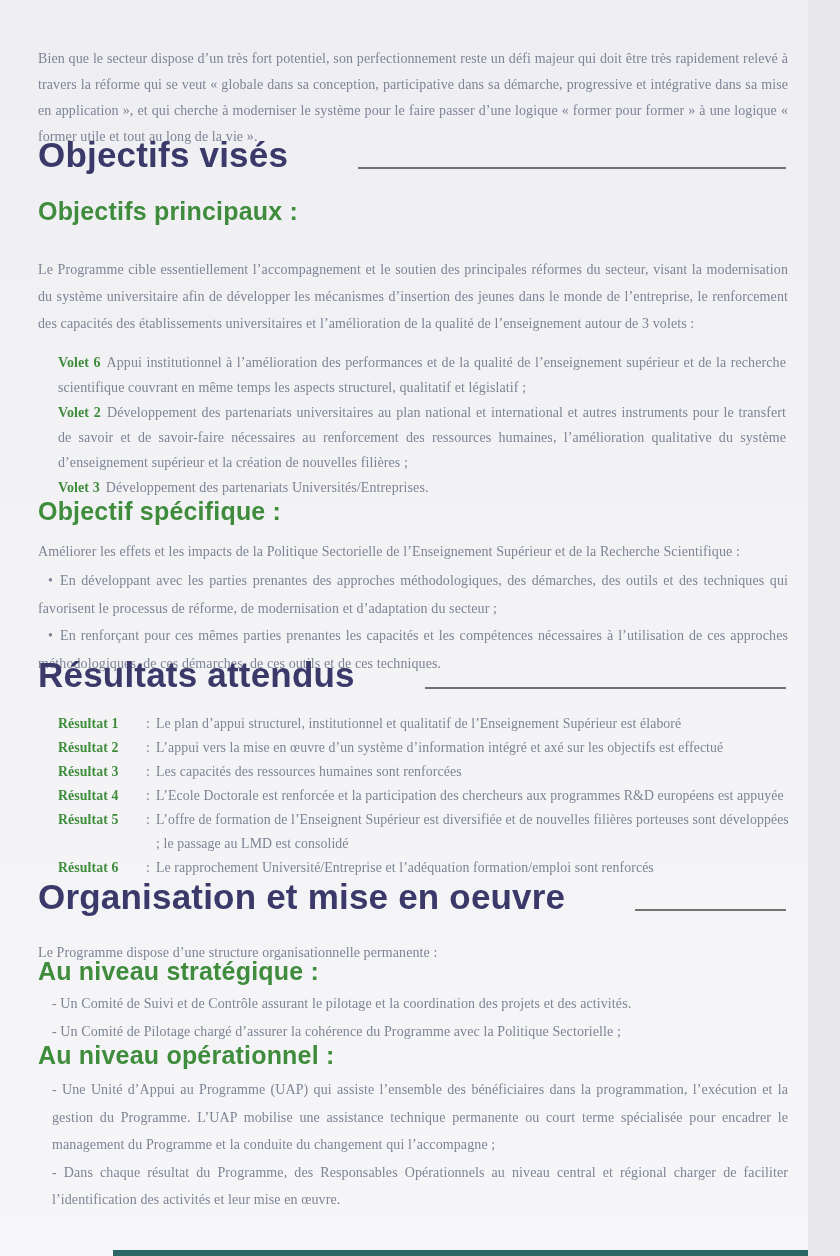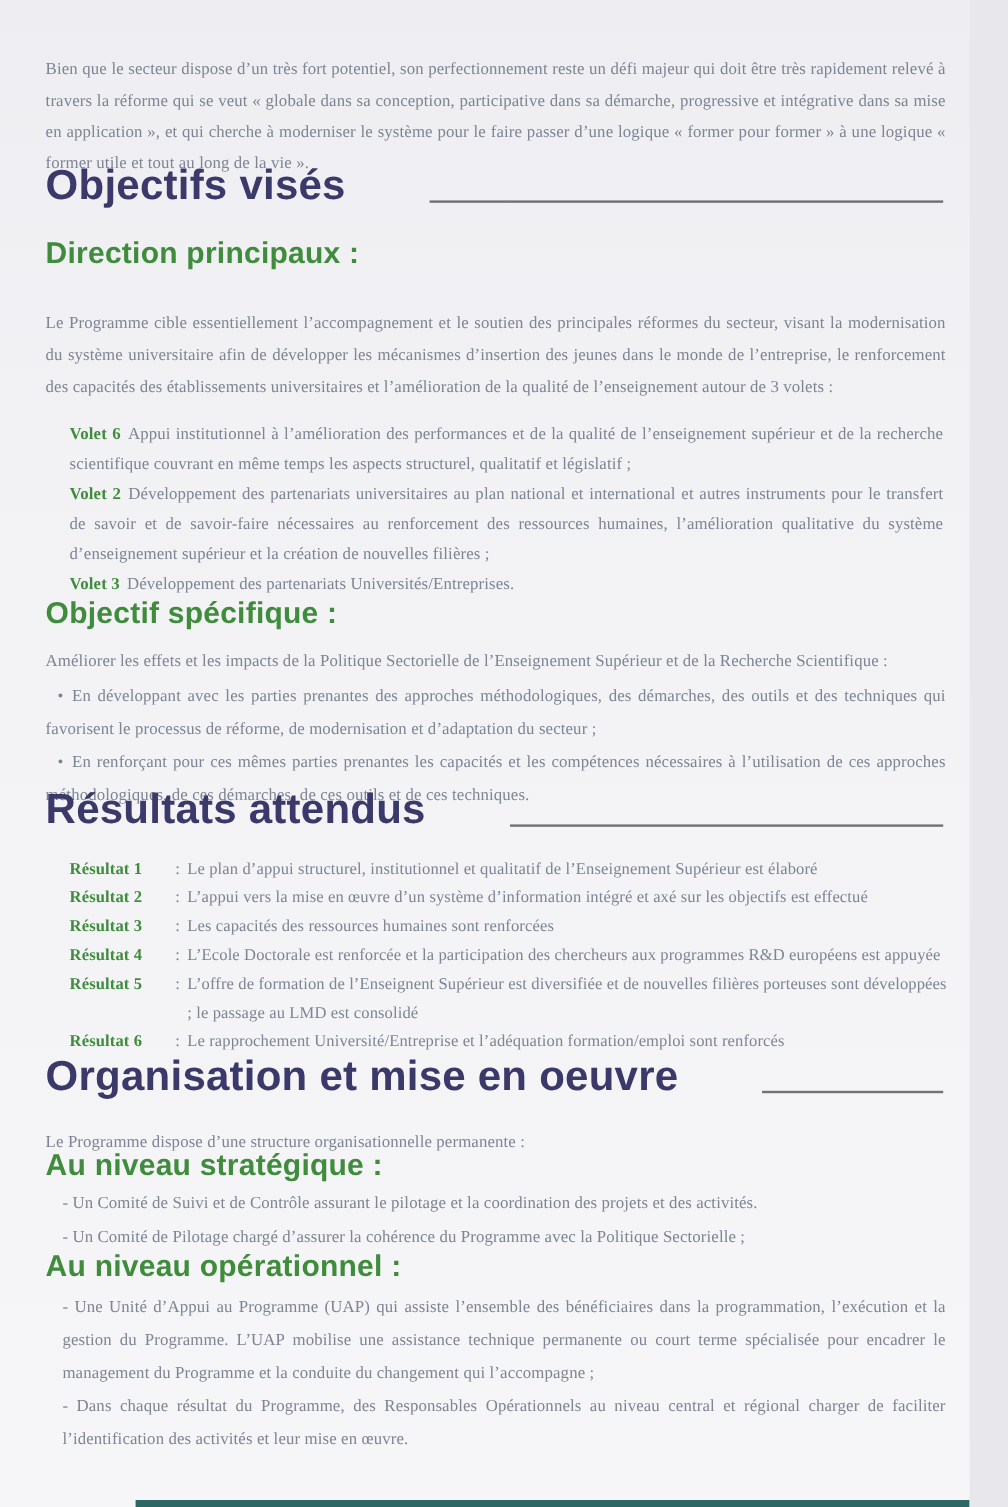--- a/index.html
+++ b/index.html
@@ -58,21 +58,21 @@
 
 <div class="page">
 
   <p class="abs body-text intro" style="top:32px">Bien que le secteur dispose d’un très fort potentiel, son perfectionnement reste un défi majeur qui doit être très rapidement relevé à travers la réforme qui se veut « globale dans sa conception, participative dans sa démarche, progressive et intégrative dans sa mise en application », et qui cherche à moderniser le système pour le faire passer d’une logique « former pour former » à une logique « former utile et tout au long de la vie ».</p>
 
   <div class="abs h1" style="top:134px">
     <span class="h1-text">Objectifs visés</span>
     <span class="rule"></span>
   </div>
 
-  <h2 class="abs h2" style="top:196px">Direction principaux :</h2>
+  <h2 class="abs h2" style="top:196px">Objectifs principaux :</h2>
 
   <p class="abs body-text para" style="top:242px">Le Programme cible essentiellement l’accompagnement et le soutien des principales réformes du secteur, visant la modernisation du système universitaire afin de développer les mécanismes d’insertion des jeunes dans le monde de l’entreprise, le renforcement des capacités des établissements universitaires et l’amélioration de la qualité de l’enseignement autour de 3 volets :</p>
 
   <div class="abs body-text volets" style="top:350px">
     <p class="volet"><span class="vlabel">Volet 6</span><span>Appui institutionnel  à l’amélioration des performances et de la qualité de l’enseignement supérieur et de la recherche scientifique couvrant en même temps les aspects structurel, qualitatif et législatif ;</span></p>
     <p class="volet"><span class="vlabel">Volet 2</span><span>Développement des partenariats universitaires au plan national et international et autres instruments pour le transfert de savoir et de savoir-faire nécessaires au renforcement des ressources humaines, l’amélioration qualitative du système d’enseignement supérieur et la création de nouvelles filières ;</span></p>
     <p class="volet"><span class="vlabel">Volet 3</span><span>Développement des partenariats Universités/Entreprises.</span></p>
   </div>
 
   <h2 class="abs h2" style="top:496px">Objectif spécifique :</h2>

